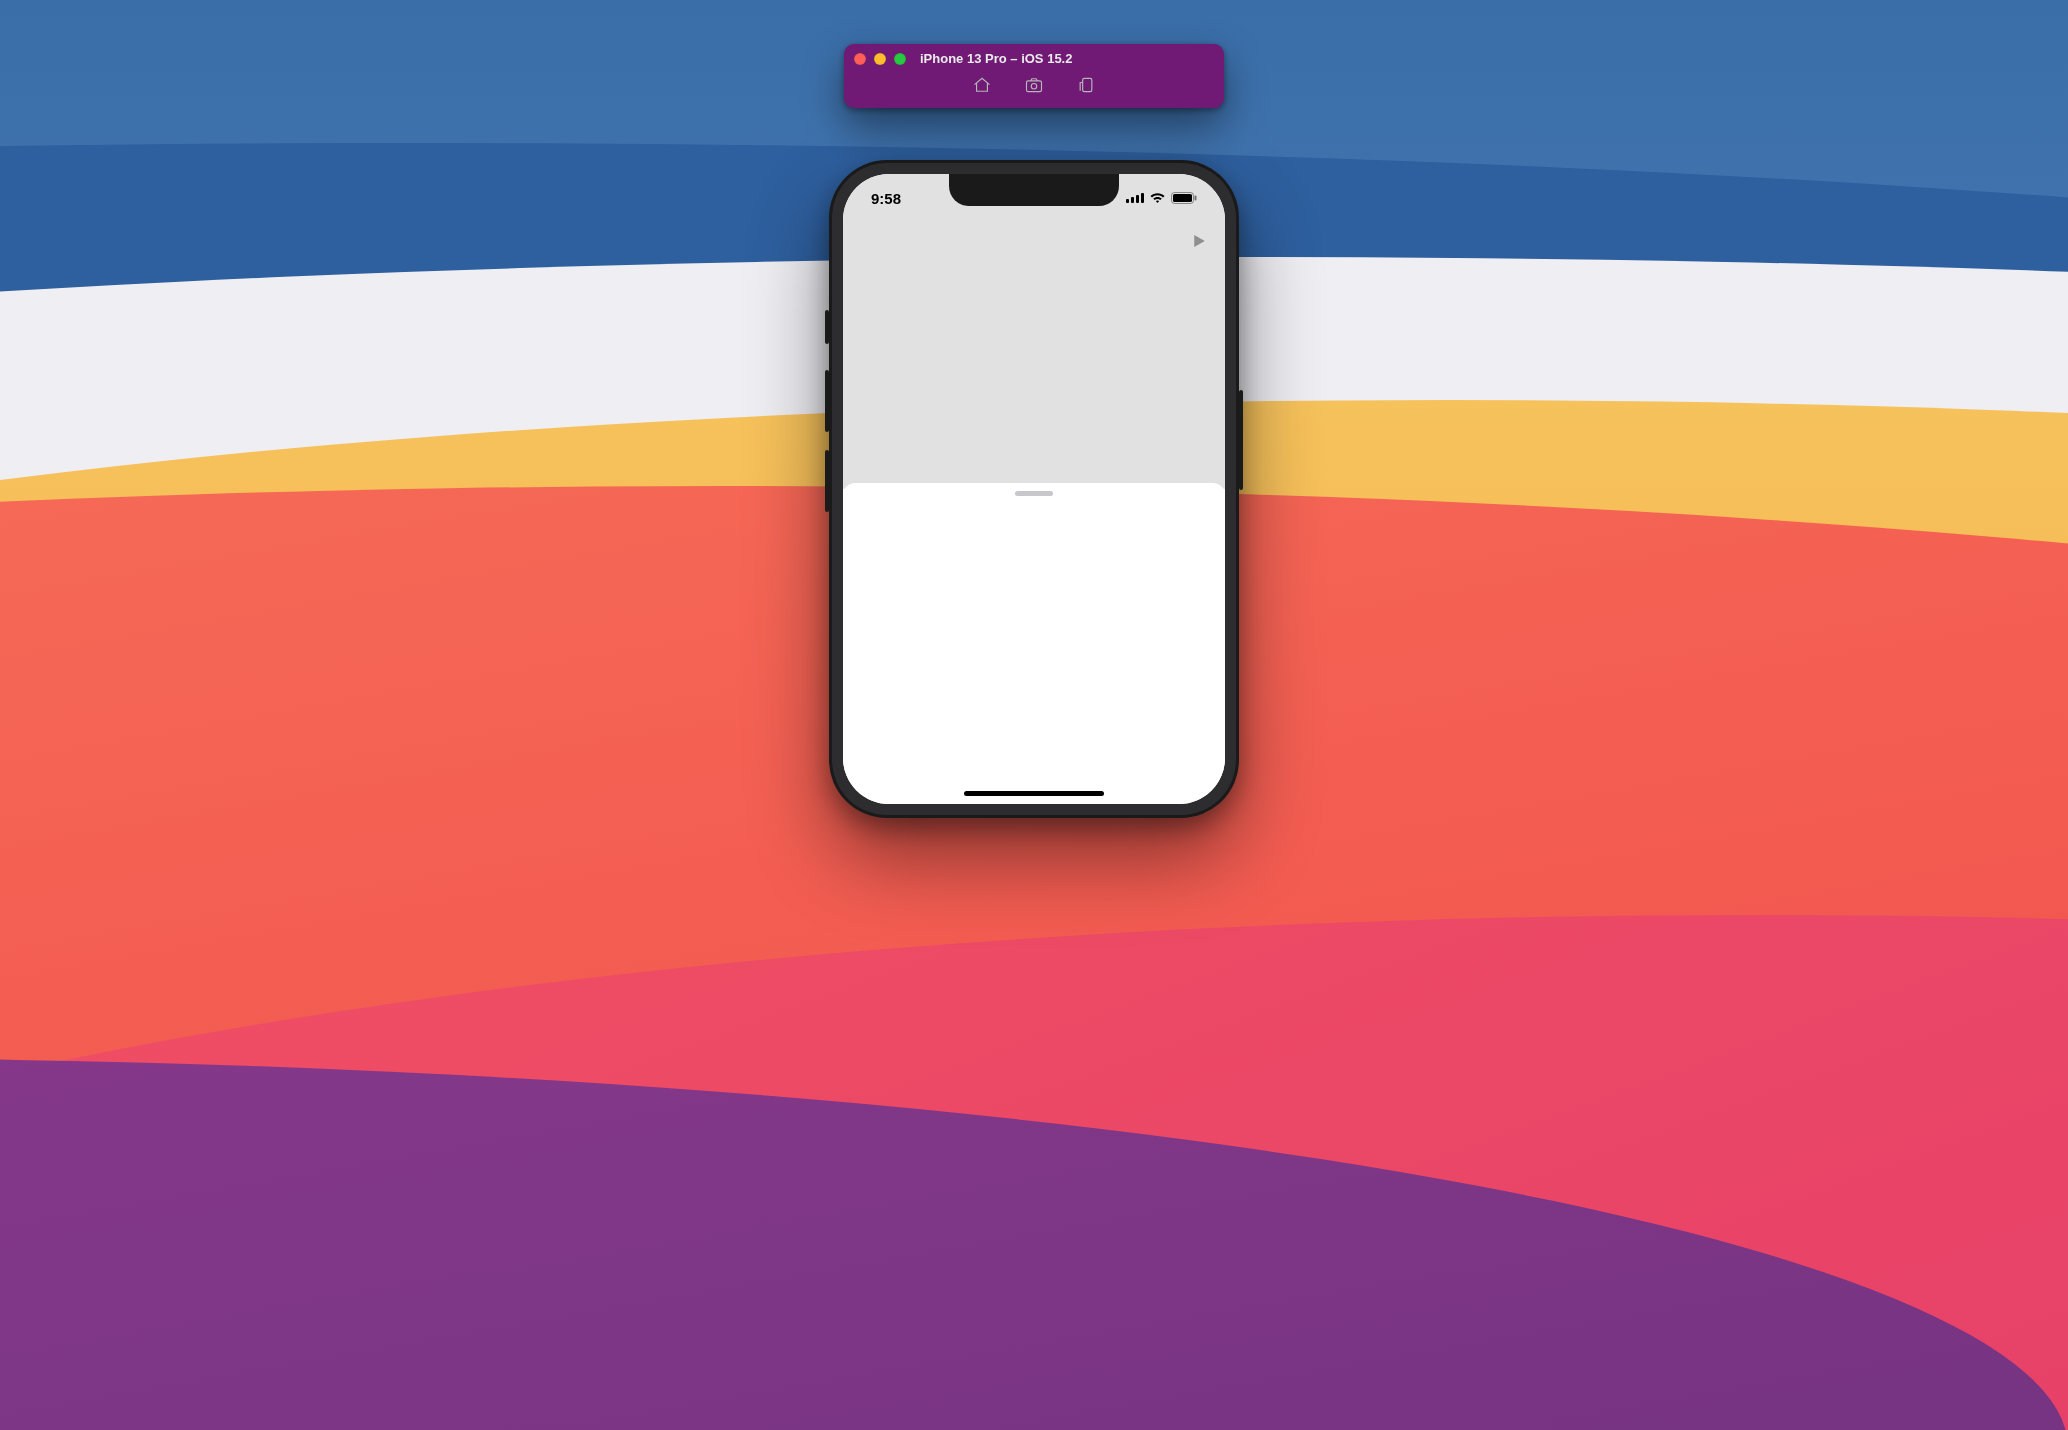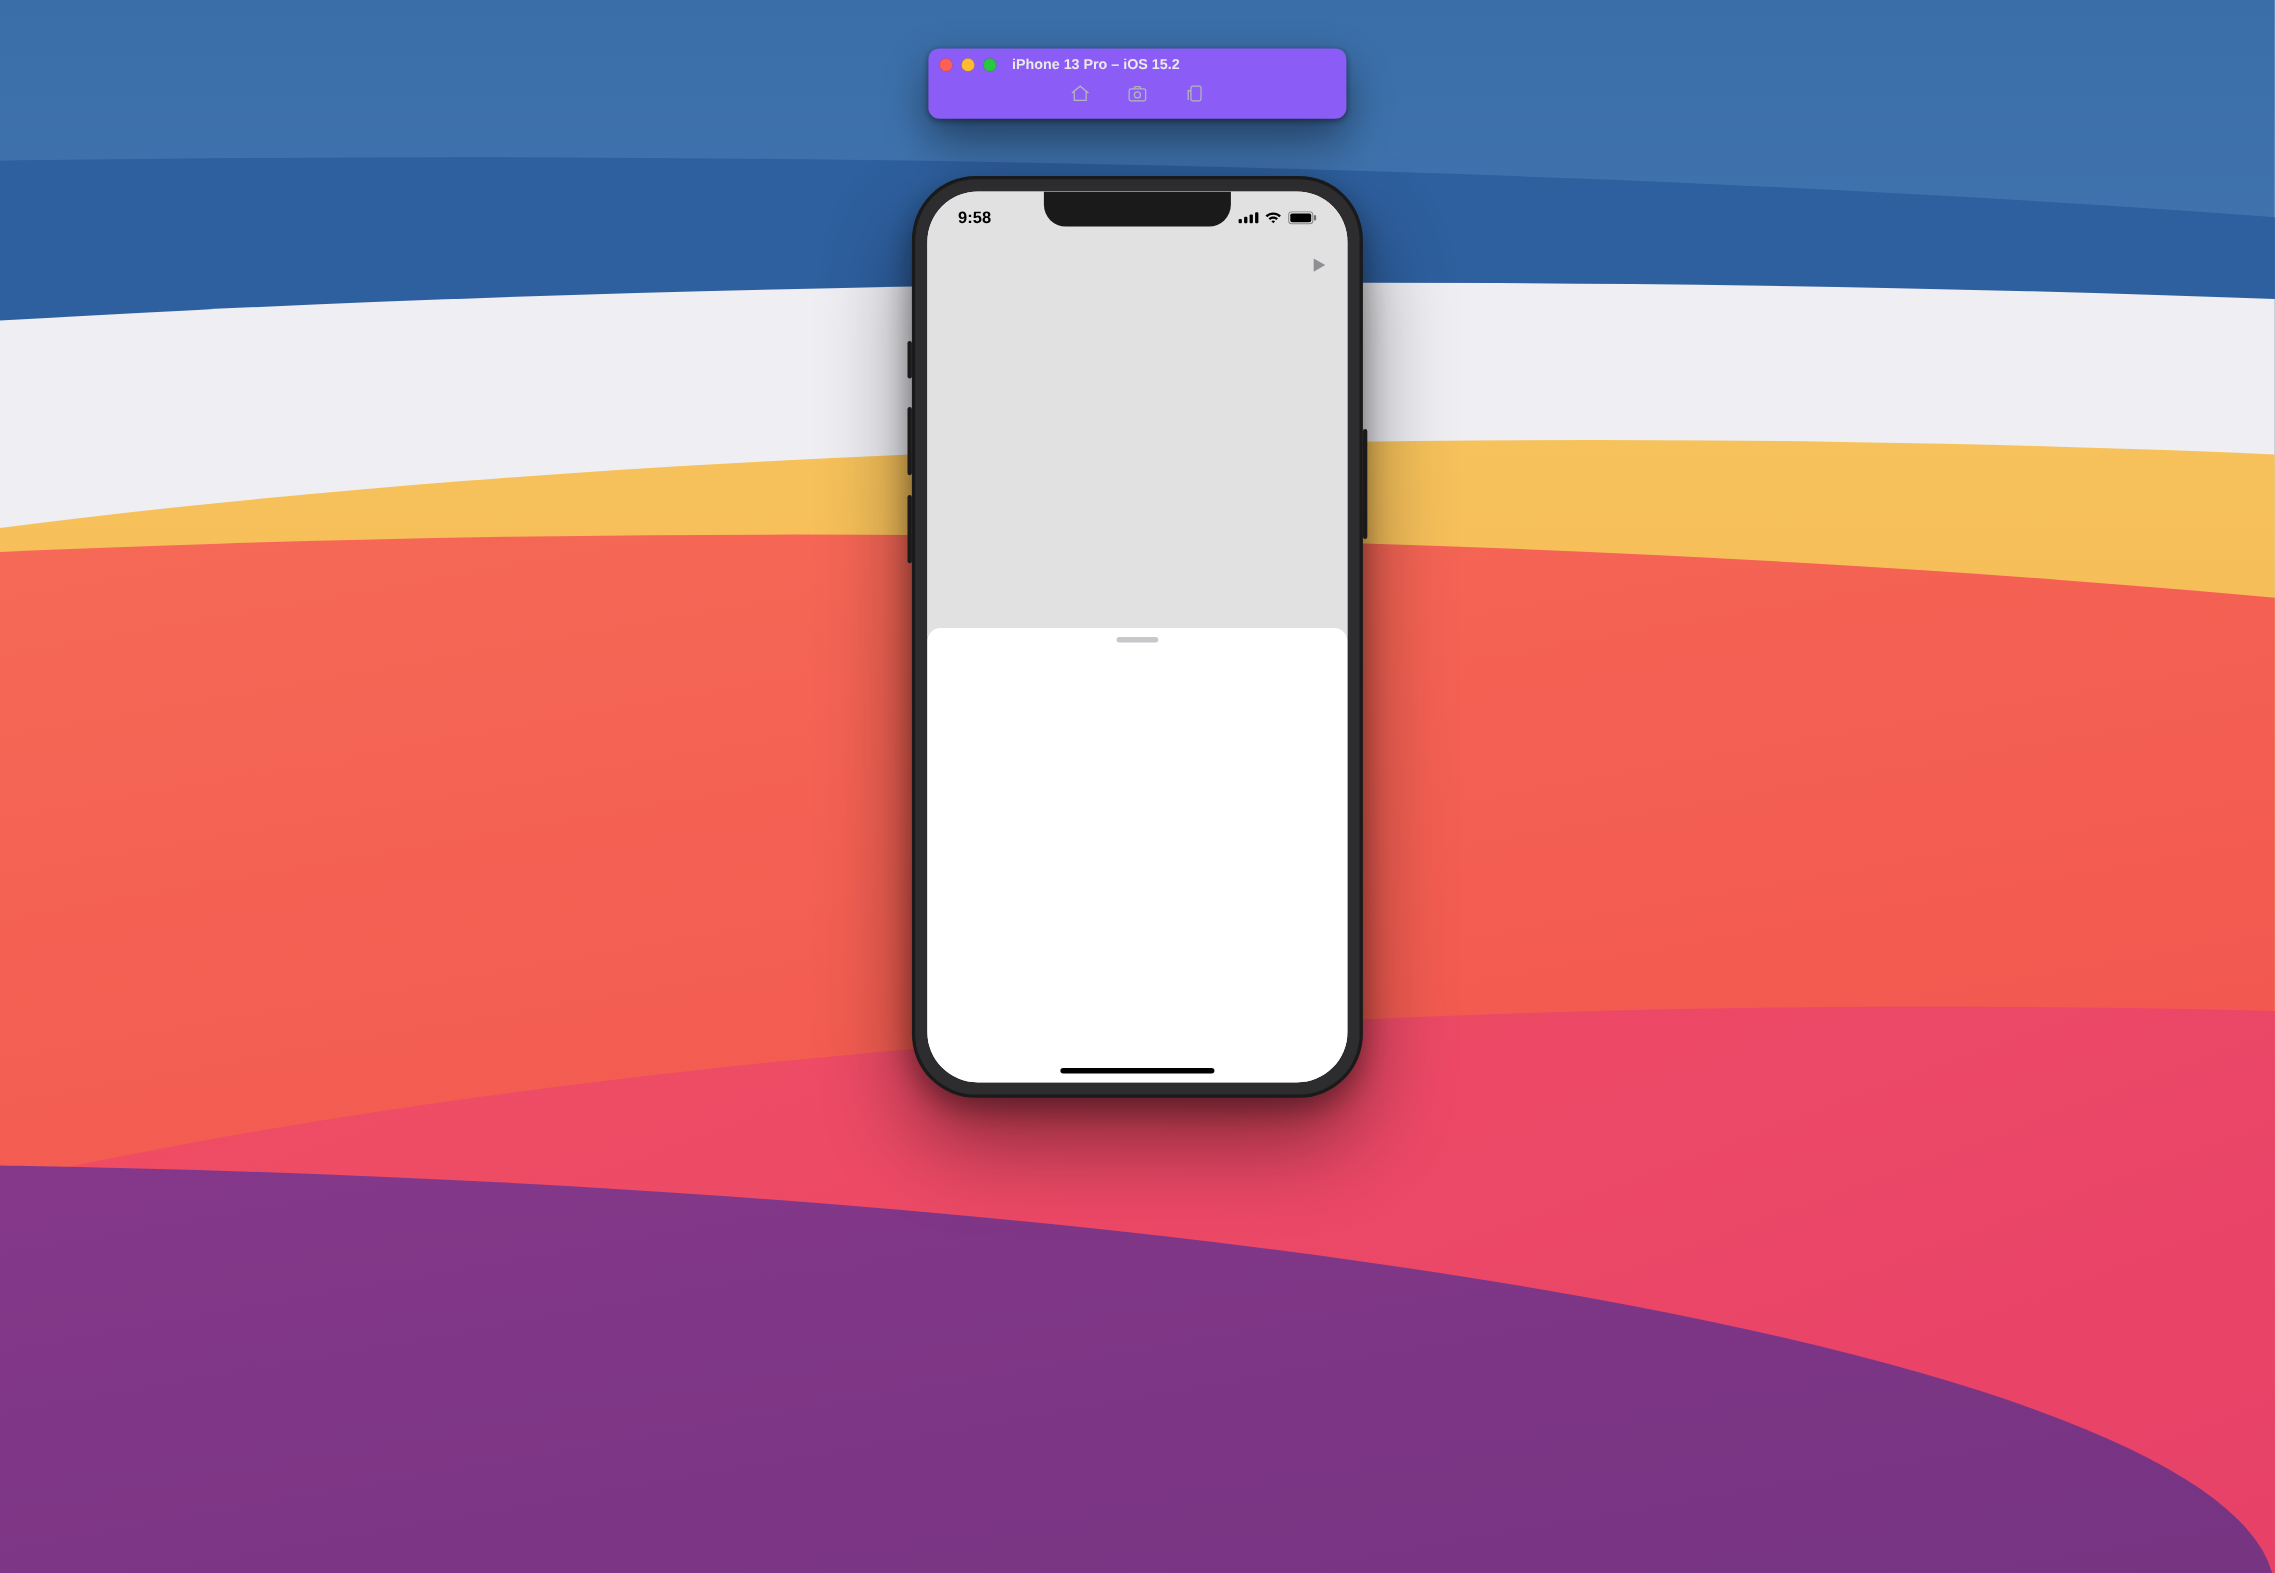--- a/index.html
+++ b/index.html
@@ -33,21 +33,21 @@
   .wave.pink     { top: 64%; height: 150%; background: linear-gradient(160deg,#f25163 0%, #e23a6b 55%, #c9357c 100%); left: -30%; width: 230%; border-radius: 55% / 25%; }
   .wave.violet   { top: 74%; height: 120%; background: linear-gradient(170deg,#8e3a8e 0%, #5a2d73 100%); left: -120%; width: 220%; border-radius: 55% / 25%; }
 
   
   .sim-window {
     position: absolute;
     top: 44px;
     left: 50%;
     transform: translateX(-50%);
     width: 380px;
-    background: #8b5cf6;
+    background: #701a75;
     border-radius: 10px;
     box-shadow: 0 18px 40px rgba(0,0,0,0.45), 0 2px 6px rgba(0,0,0,0.4);
     z-index: 5;
     color: #e8e8e8;
     overflow: hidden;
   }
   .titlebar {
     display: flex;
     align-items: center;
     padding: 7px 10px 4px 10px;
@@ -87,21 +87,21 @@
   }
   .toolbar .tbtn svg { width: 20px; height: 20px; stroke: currentColor; fill: none; stroke-width: 1.4; }
 
   
   .device {
     position: absolute;
     top: 160px;
     left: 50%;
     transform: translateX(-50%);
     width: 410px;
-    height: 838px;
+    height: 658px;
     background: #1a1a1a;
     border-radius: 58px;
     padding: 14px;
     box-sizing: border-box;
     box-shadow: 0 40px 80px rgba(0,0,0,0.45), 0 10px 25px rgba(0,0,0,0.35);
     z-index: 4;
   }
   .device::before {
     content: "";
     position: absolute;

